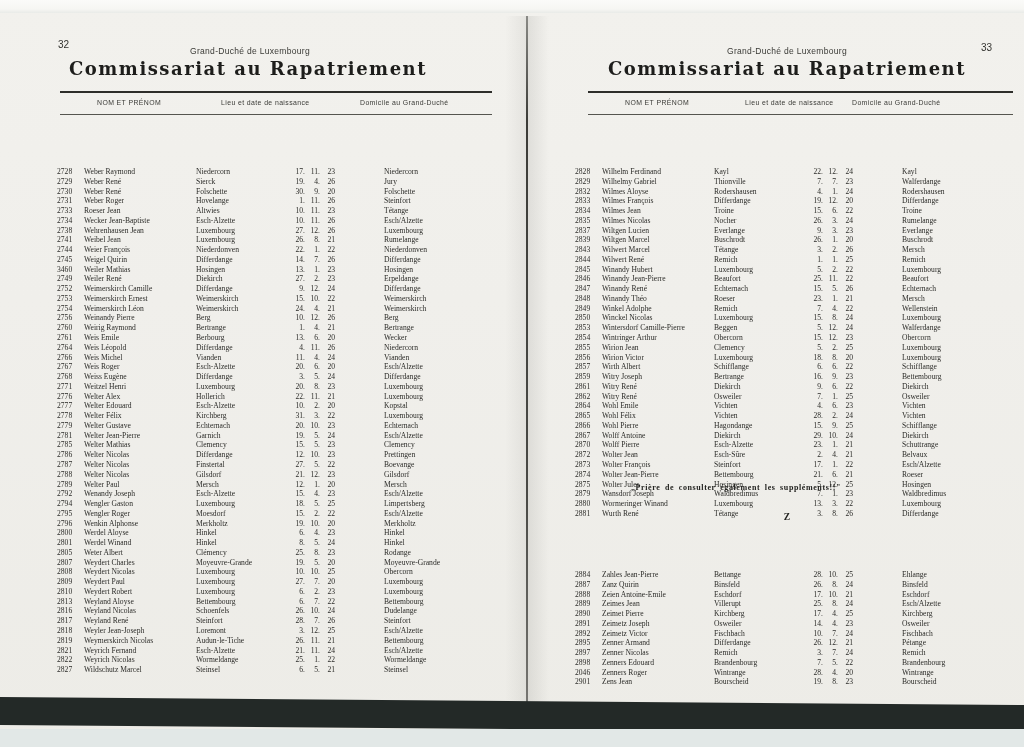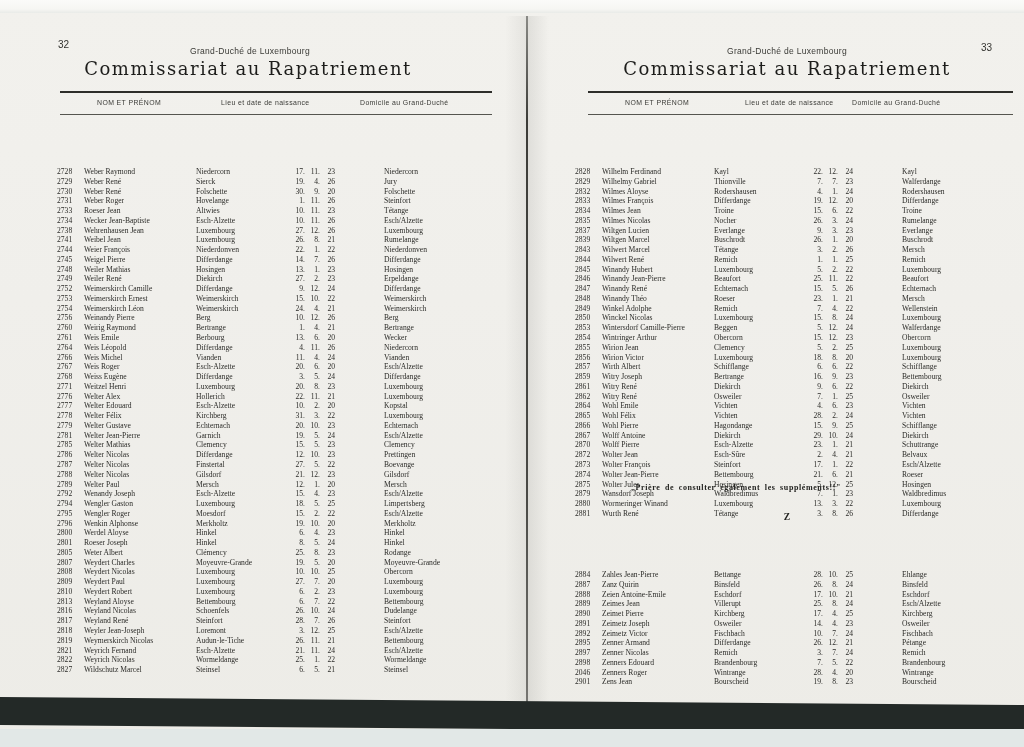--- a/index.html
+++ b/index.html
@@ -13,21 +13,21 @@
   .fold-shadow{position:absolute;left:505px;top:16px;height:686px;width:44px;
         background:linear-gradient(90deg,rgba(0,0,0,0) 0%,rgba(60,60,55,0.07) 46%,rgba(60,60,55,0.10) 52%,rgba(0,0,0,0) 100%);}
   .book-edge{position:absolute;left:-8px;top:701px;width:1044px;height:28px;
         background:#232927;transform:rotate(0.45deg);}
   .scanner-bg{position:absolute;left:0;top:729px;width:1024px;height:18px;background:#e2e8e7;}
 
   .pageno{position:absolute;font-family:"Liberation Sans",sans-serif;
           font-size:10px;color:#33332f;}
   .running-head{position:absolute;font-family:"Liberation Sans",sans-serif;
           font-size:8.5px;letter-spacing:0.3px;color:#3a3a36;text-align:center;width:360px;}
-  .page-title{position:absolute;font-family:"DejaVu Serif",serif;font-weight:normal;
+  .page-title{position:absolute;font-family:"DejaVu Serif",serif;font-weight:bold;
           font-size:18px;letter-spacing:1.5px;color:#1d1d1b;text-align:center;width:440px;}
   .rule-thick{position:absolute;height:2.4px;background:#2e2e2a;}
   .rule-thin{position:absolute;height:1px;background:#55554f;}
   .colh{position:absolute;font-family:"Liberation Sans",sans-serif;font-size:6.9px;
         letter-spacing:0.4px;color:#3a3a36;}
 
   .rows{position:absolute;width:420px;margin-top:40px;}
   .row{display:flex;height:9.78px;line-height:9.9px;font-size:7.6px;white-space:nowrap;}
   .cell{display:block;overflow:visible;}
   .c-num{width:27px;}
@@ -152,31 +152,31 @@
           <span class="cell c-place">Niederdonven</span>
           <span class="cell c-date">
             <span class="dd">22.</span>
             <span class="dd">1.</span>
             <span class="dd">22</span>
           </span>
           <span class="cell c-dom">Niederdonven</span>
         </div>
         <div class="row">
           <span class="cell c-num">2745</span>
-          <span class="cell c-name">Weigel Pierre</span>
+          <span class="cell c-name">Weigel Quirin</span>
           <span class="cell c-place">Differdange</span>
           <span class="cell c-date">
             <span class="dd">14.</span>
             <span class="dd">7.</span>
             <span class="dd">26</span>
           </span>
           <span class="cell c-dom">Differdange</span>
         </div>
         <div class="row">
-          <span class="cell c-num">2748</span>
+          <span class="cell c-num">3460</span>
           <span class="cell c-name">Weiler Mathias</span>
           <span class="cell c-place">Hosingen</span>
           <span class="cell c-date">
             <span class="dd">13.</span>
             <span class="dd">1.</span>
             <span class="dd">23</span>
           </span>
           <span class="cell c-dom">Hosingen</span>
         </div>
         <div class="row">
@@ -471,21 +471,21 @@
           <span class="cell c-place">Hinkel</span>
           <span class="cell c-date">
             <span class="dd">6.</span>
             <span class="dd">4.</span>
             <span class="dd">23</span>
           </span>
           <span class="cell c-dom">Hinkel</span>
         </div>
         <div class="row">
           <span class="cell c-num">2801</span>
-          <span class="cell c-name">Roeser Joseph</span>
+          <span class="cell c-name">Werdel Winand</span>
           <span class="cell c-place">Hinkel</span>
           <span class="cell c-date">
             <span class="dd">8.</span>
             <span class="dd">5.</span>
             <span class="dd">24</span>
           </span>
           <span class="cell c-dom">Hinkel</span>
         </div>
         <div class="row">
           <span class="cell c-num">2805</span>

